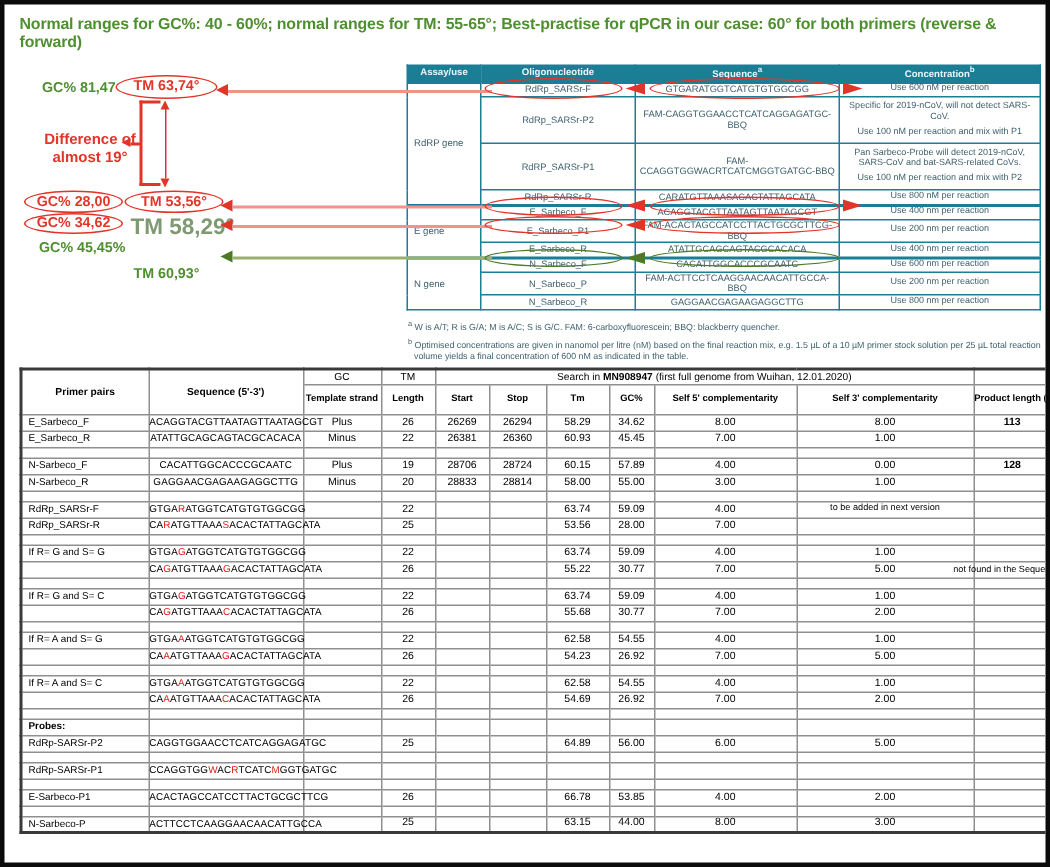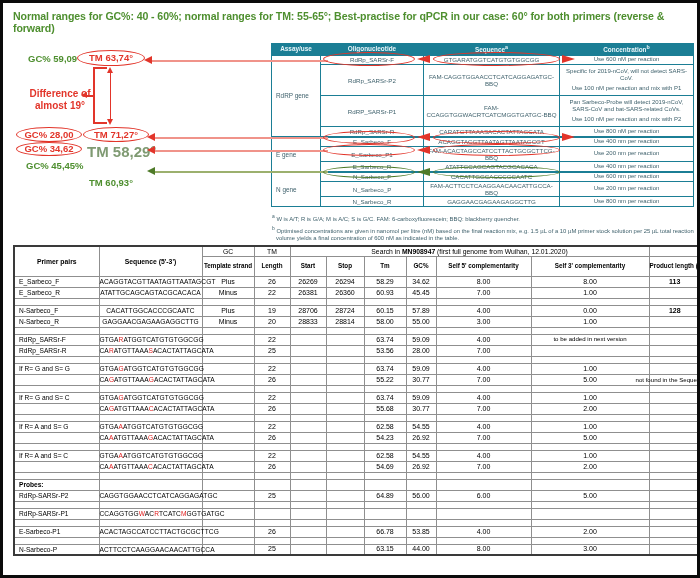--- a/index.html
+++ b/index.html
@@ -567,40 +567,40 @@
           <td></td>
           <td>63.15</td>
           <td>44.00</td>
           <td>8.00</td>
           <td>3.00</td>
           <td></td>
         </tr>
       </tbody>
   </table>
 
-  <div class="ann gtxt" style="left:25px;top:50px">GC% 59,09</div>
+  <div class="ann gtxt" style="left:25px;top:50px">GC% 81,47</div>
   <div class="ell" style="left:74px;top:47px;width:68px;height:16px;line-height:14px">TM 63,74°</div>
   <div class="tri-l" style="left:141px;top:53px"></div>
   <div class="hline" style="left:149px;top:57px;width:176px"></div>
 
   <div class="ann rtxt diff" style="left:22px;top:85px;width:70px;text-align:center">
     <div>Difference of</div>
     <div>almost 19°</div>
   </div>
   <div class="vline" style="left:90px;top:64px;height:57px"></div>
   <div class="hline solid" style="left:90px;top:64px;width:14px"></div>
   <div class="hline solid" style="left:90px;top:119px;width:14px"></div>
   <div class="hline solid" style="left:84px;top:92px;width:7px"></div>
   <div class="tri-l sm" style="left:78px;top:89px"></div>
   <div class="vline thin" style="left:107px;top:69px;height:47px"></div>
   <div class="tri-u" style="left:104px;top:64px"></div>
   <div class="tri-d" style="left:104px;top:116px"></div>
 
   <div class="ell" style="left:13px;top:124px;width:66px;height:15px;line-height:13px">GC% 28,00</div>
-  <div class="ell" style="left:80px;top:124px;width:66px;height:15px;line-height:13px">TM 71,27°</div>
+  <div class="ell" style="left:80px;top:124px;width:66px;height:15px;line-height:13px">TM 53,56°</div>
   <div class="tri-l" style="left:144px;top:130px"></div>
   <div class="hline" style="left:152px;top:134px;width:173px"></div>
 
   <div class="ell" style="left:13px;top:139px;width:66px;height:14px;line-height:12px">GC% 34,62</div>
   <div class="ann gstxt" style="left:84px;top:140px">TM 58,29°</div>
   <div class="tri-l" style="left:144px;top:143px"></div>
   <div class="hline" style="left:152px;top:147px;width:173px"></div>
 
   <div class="ann gtxt" style="left:23px;top:157px">GC% 45,45%</div>
   <div class="ann gtxt" style="left:86px;top:174px">TM 60,93°</div>

